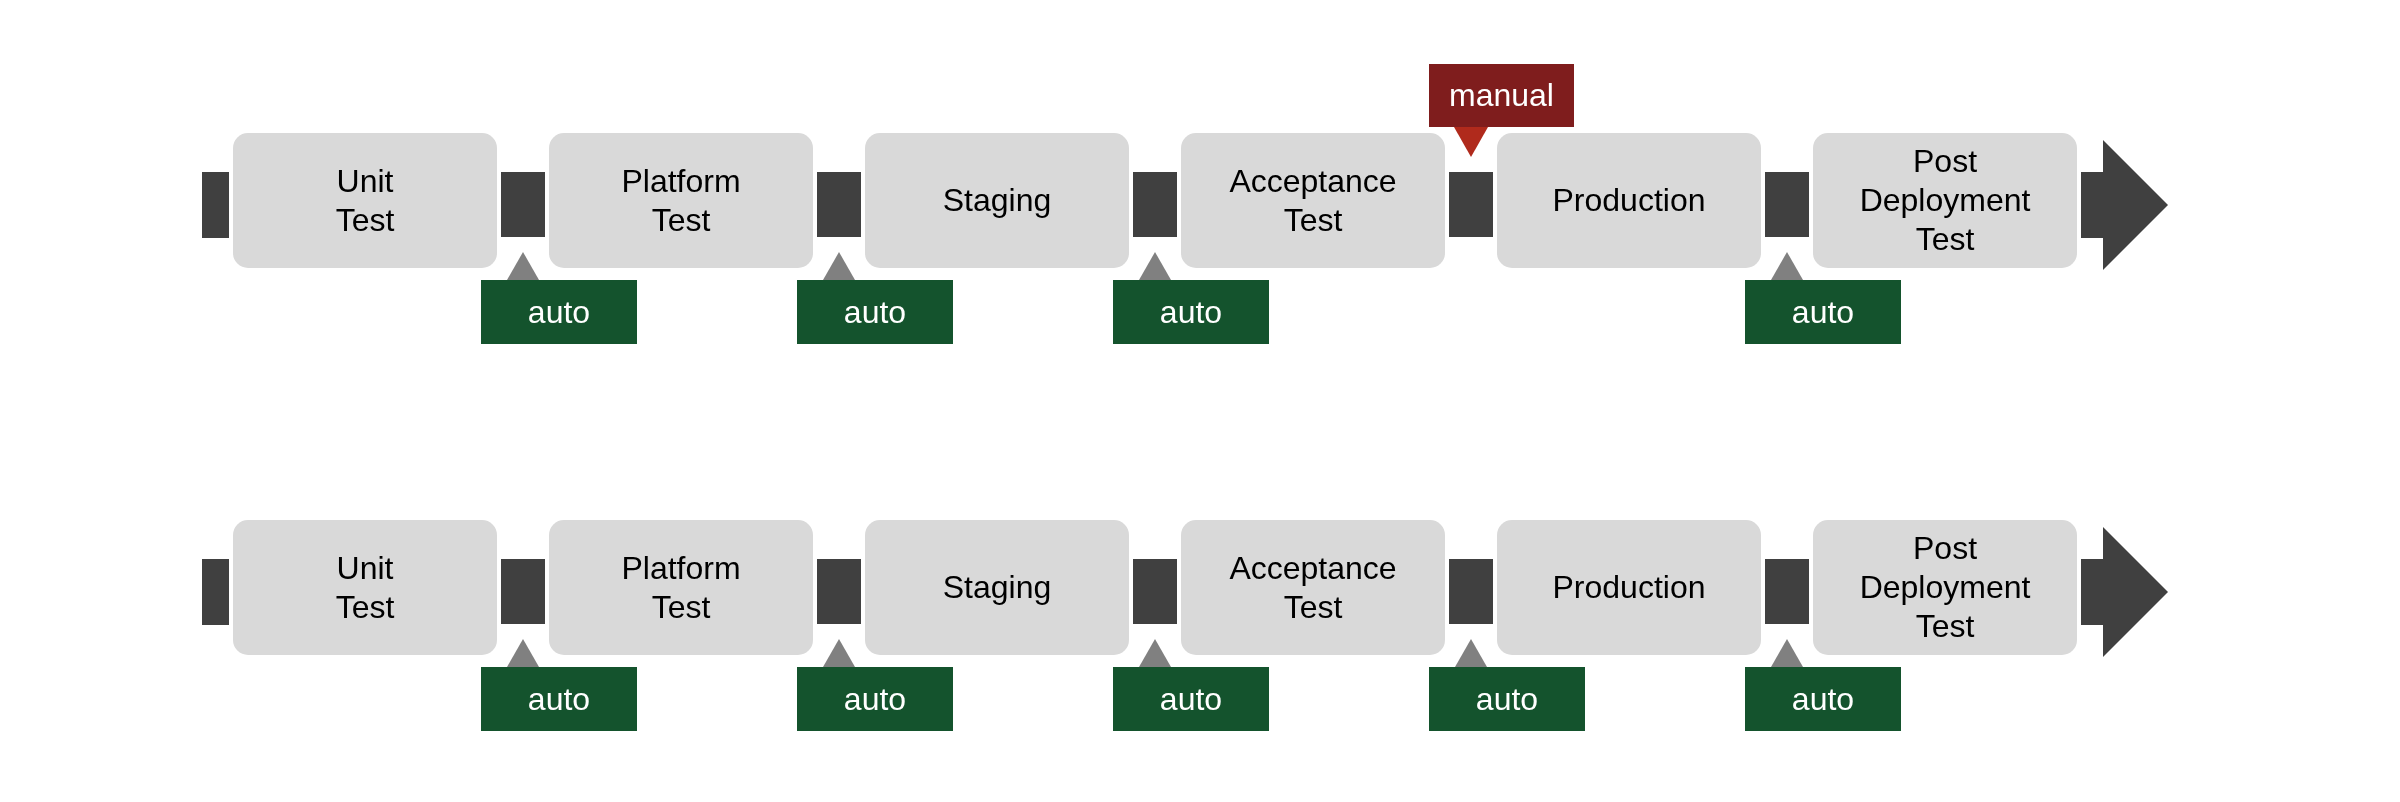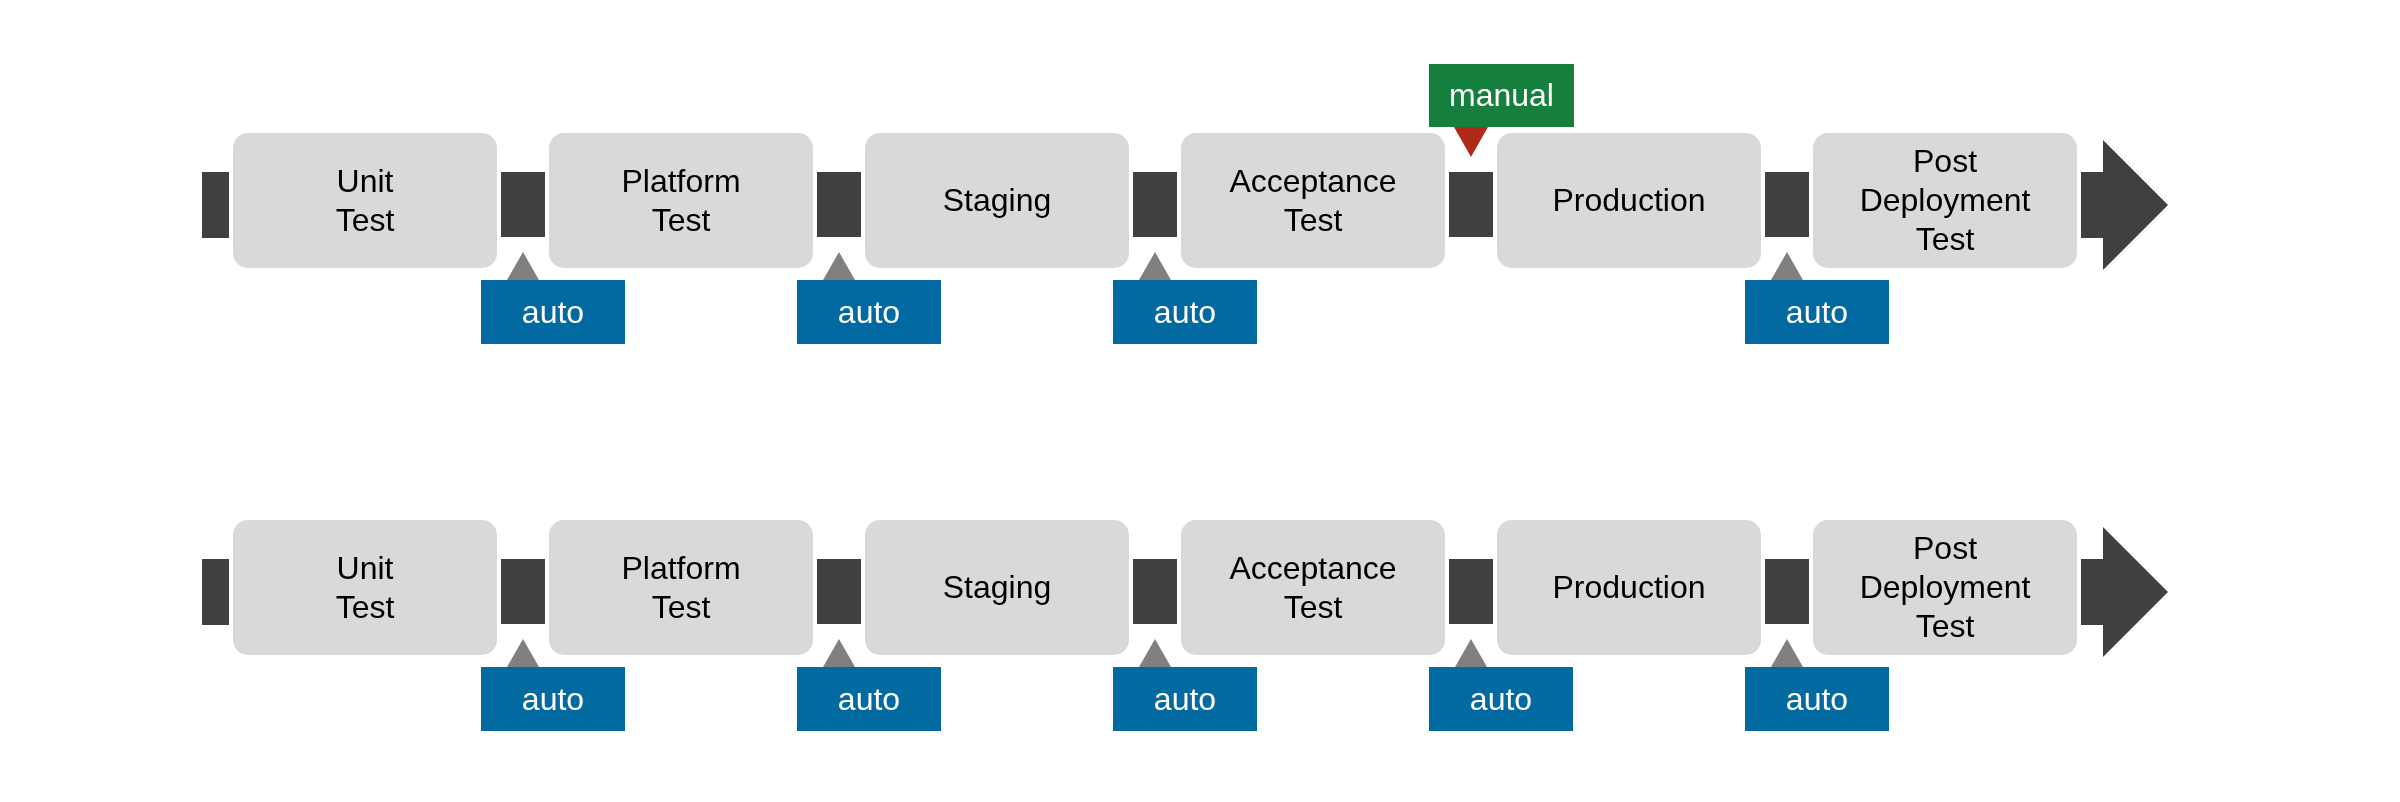--- a/index.html
+++ b/index.html
@@ -73,23 +73,23 @@
     width: 0;
     height: 0;
     border-left: 16px solid transparent;
     border-right: 16px solid transparent;
     border-bottom: 28px solid #808080;
   }
   .gate-auto .tag-rect {
     position: absolute;
     top: 28px;
     left: -42px;
-    width: 144px;
+    width: 156px;
     height: 64px;
-    background: #0369a1;
+    background: #14532d;
   }
   .gate-manual {
     position: absolute;
     bottom: calc(100% + 15px);
     left: 50%;
     width: 0;
     height: 0;
   }
   .gate-manual .tri {
     position: absolute;
@@ -100,21 +100,21 @@
     border-left: 17px solid transparent;
     border-right: 17px solid transparent;
     border-top: 30px solid #b02a1c;
   }
   .gate-manual .tag-rect {
     position: absolute;
     bottom: 30px;
     left: -42px;
     width: 145px;
     height: 63px;
-    background: #15803d;
+    background: #7f1d1d;
     margin-top: 40px;
   }
   .tag-rect {
     color: #ffffff;
     font-size: 32px;
     display: flex;
     align-items: center;
     justify-content: center;
   }
   

